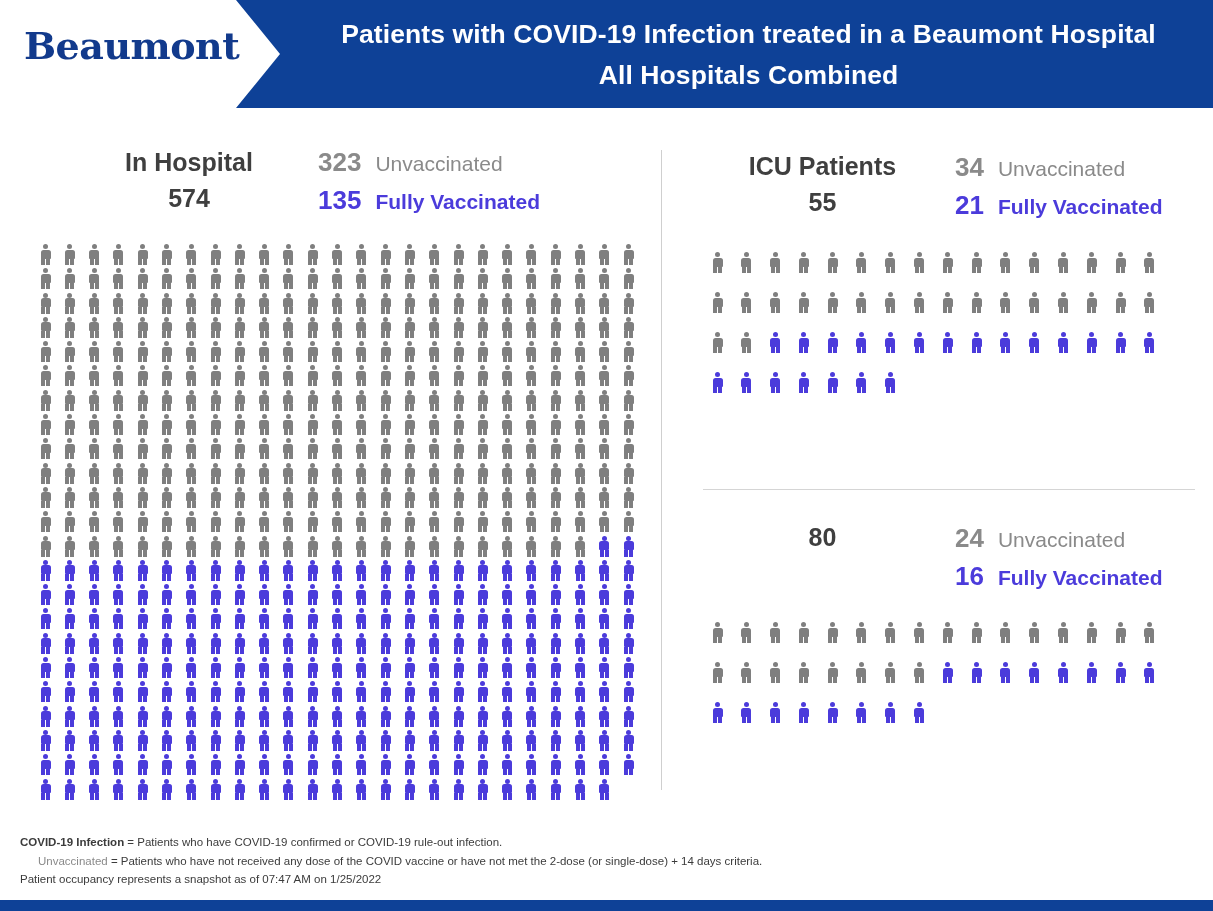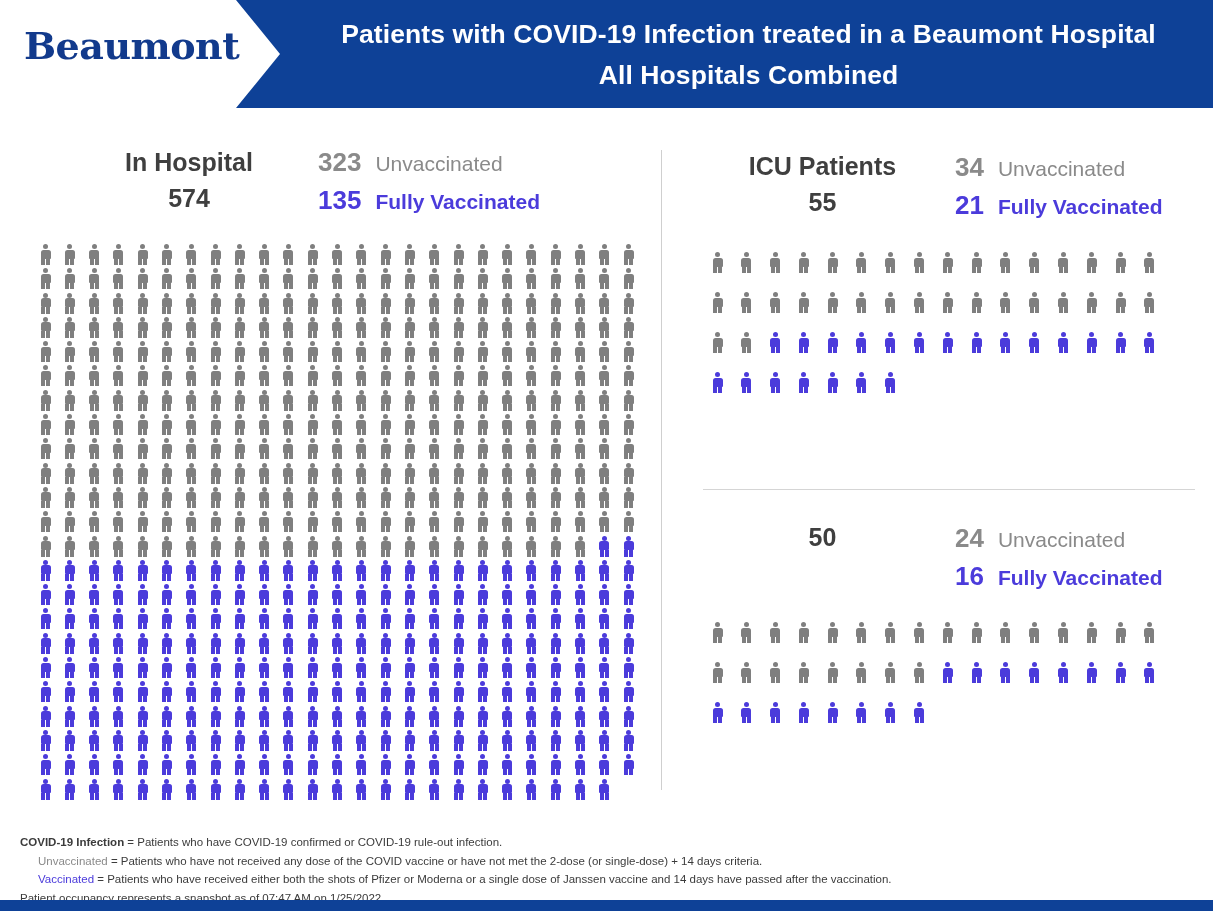--- a/index.html
+++ b/index.html
@@ -4007,21 +4007,21 @@
         <span class="head"></span>
         <span class="body"></span>
         <span class="leg-l"></span>
         <span class="leg-r"></span>
       </div>
     </div>
 </div>
 
 <div class="panel" id="panel-ventilator">
   <div class="panel-heading" style="left:700px; top:519px; width:245px;">
-    <span class="metric-total">50</span>
+    <span class="metric-total">80</span>
   </div>
 
   <div class="legend" style="left:955px; top:522px;">
     <span class="count unvax">24</span>
     <span class="label unvax">Unvaccinated</span>
     <span class="count vax">16</span>
     <span class="label vax">Fully Vaccinated</span>
   </div>
 
   <div class="pictogram" id="grid-ventilator" style="left:712px; top:622px; grid-template-columns: repeat(16, 28.8px); row-gap: 19px;">
@@ -4268,19 +4268,16 @@
     </div>
 </div>
 
 <div id="footnotes">
   <div class="fn-line">
     <span class="term">COVID-19 Infection</span><span> = Patients who have COVID-19 confirmed or COVID-19 rule-out infection.</span>
   </div>
   <div class="fn-line fn-indent">
     <span class="term-unvax">Unvaccinated</span><span> = Patients who have not received any dose of the COVID vaccine or have not met the 2-dose (or single-dose) + 14 days criteria.</span>
   </div>
-  <div class="fn-line fn-indent">
-    <span class="term-vax">Vaccinated</span><span> = Patients who have received either both the shots of Pfizer or Moderna or a single dose of Janssen vaccine and 14 days have passed after the vaccination.</span>
-  </div>
   <div class="fn-line">Patient occupancy represents a snapshot as of 07:47 AM on 1/25/2022</div>
 </div>
 
 <div id="footer-bar"></div>
 
 </body></html>

